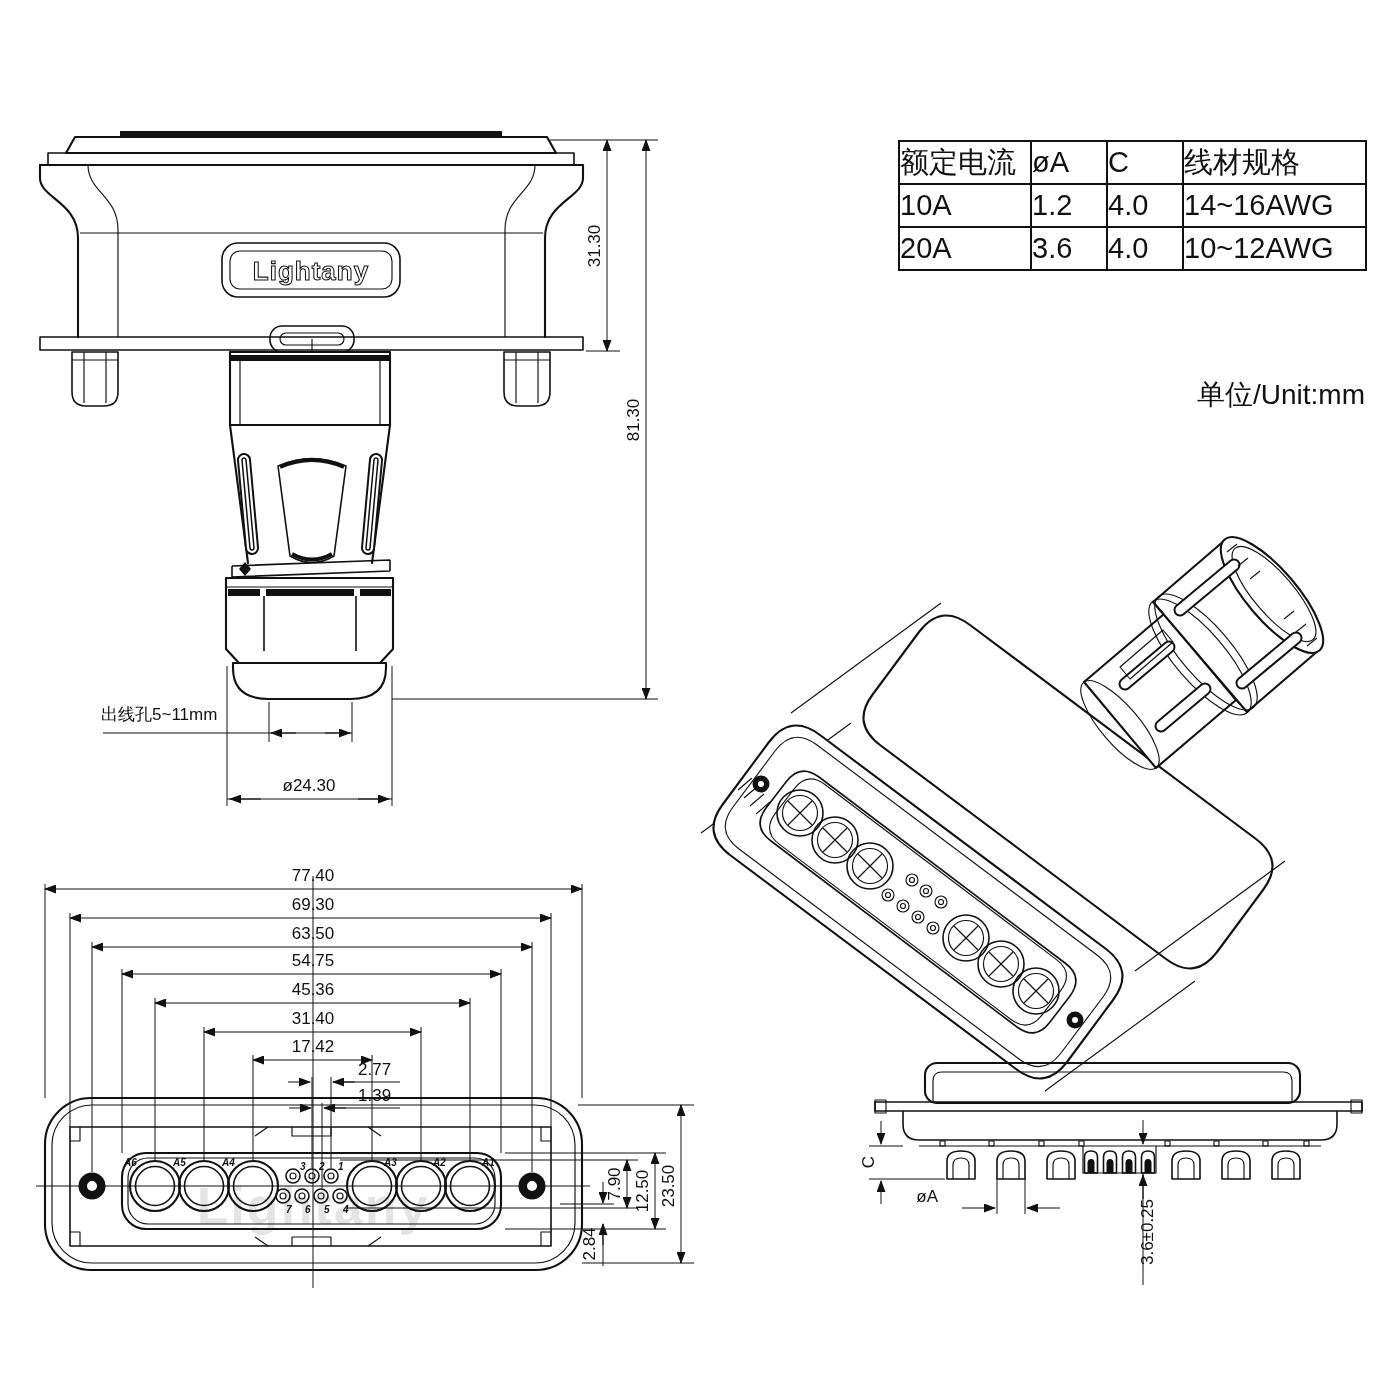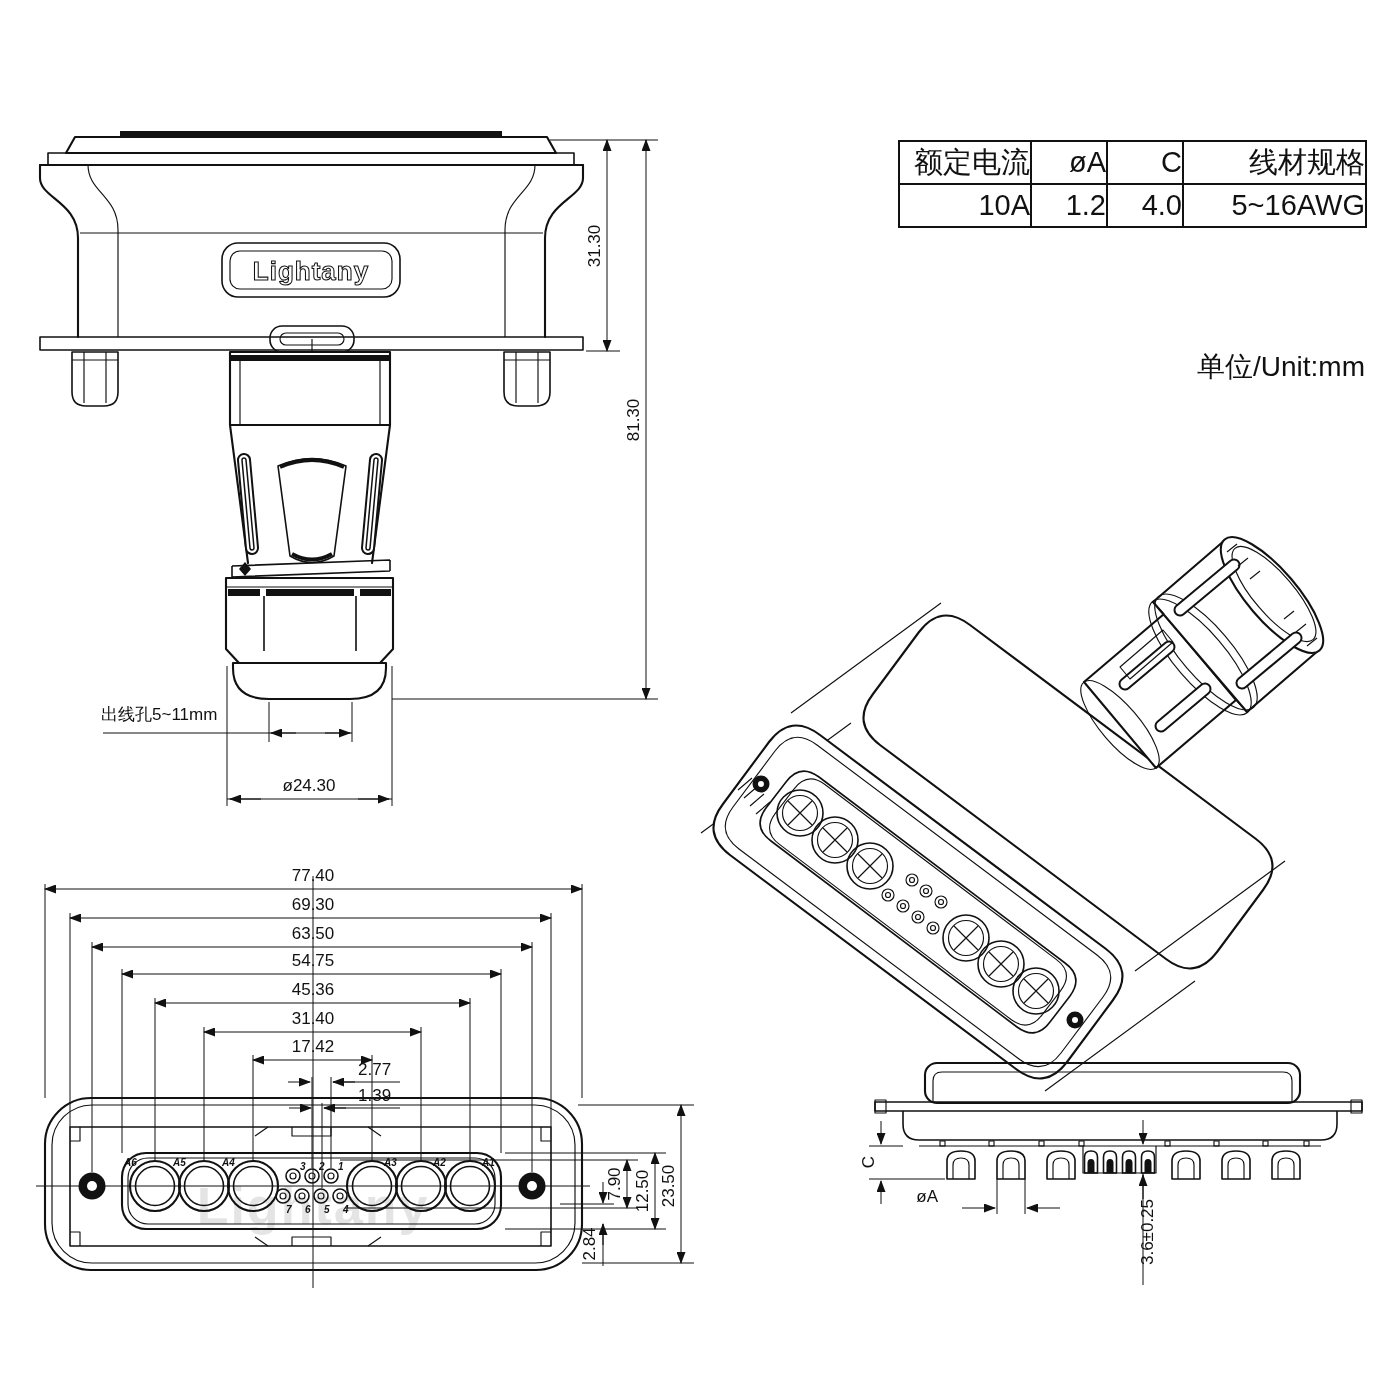--- a/index.html
+++ b/index.html
@@ -14,24 +14,24 @@
   .blk {fill:#111;stroke:none;}
   .wht {fill:#fff;stroke:none;}
   .wob {fill:#fff;stroke:#111;stroke-width:2.1;stroke-linejoin:round;}
   text.d{font-size:17px;fill:#111;}
   text.dm{font-size:17px;fill:#111;text-anchor:middle;}
   text.cl{font-size:10px;font-weight:bold;font-style:italic;fill:#111;}
   text.logo{font-size:26px;font-weight:bold;letter-spacing:1px;fill:#fff;stroke:#111;stroke-width:1.05;text-anchor:middle;}
   text.wm{font-size:52px;font-weight:bold;letter-spacing:2px;fill:#000;opacity:0.10;text-anchor:middle;}
   
   .spec{position:absolute;left:898px;top:140px;border-collapse:collapse;table-layout:fixed;}
-  .spec th,.spec td{border:2px solid #111;font-size:29px;font-weight:400;text-align:right;
+  .spec th,.spec td{border:2px solid #111;font-size:29px;font-weight:400;text-align:left;
                     height:41px;padding:0;white-space:nowrap;overflow:hidden;}
   .c0{width:130px;} .c1{width:74px;} .c2{width:74px;} .c3{width:181px;}
-  .unit{position:absolute;left:898px;top:348px;width:467px;text-align:right;font-size:28px;}
+  .unit{position:absolute;left:898px;top:376px;width:467px;text-align:right;font-size:28px;}
 </style>
 </head>
 <body>
 
 <div class="canvas">
 
 <svg width="1400" height="1400" viewBox="0 0 1400 1400">
   <defs>
     <marker id="ah" markerWidth="12" markerHeight="9" refX="11" refY="4.5" orient="auto-start-reverse" markerUnits="userSpaceOnUse">
       <path d="M0,0 L12,4.5 L0,9 Z" fill="#111"></path>
@@ -396,19 +396,25 @@
         <tr>
     <th class="c0">额定电流</th>
     <th class="c1">øA</th>
     <th class="c2">C</th>
     <th class="c3">线材规格</th>
   </tr>
   <tr>
     <td>10A</td>
     <td>1.2</td>
     <td>4.0</td>
-    <td>5~16AWG</td>
+    <td>14~16AWG</td>
+  </tr>
+  <tr>
+    <td>20A</td>
+    <td>3.6</td>
+    <td>4.0</td>
+    <td>10~12AWG</td>
   </tr>
 </tbody>
     </table>
 <div class="unit">单位/Unit:mm</div>
 
 </div>
 
 </body></html>

